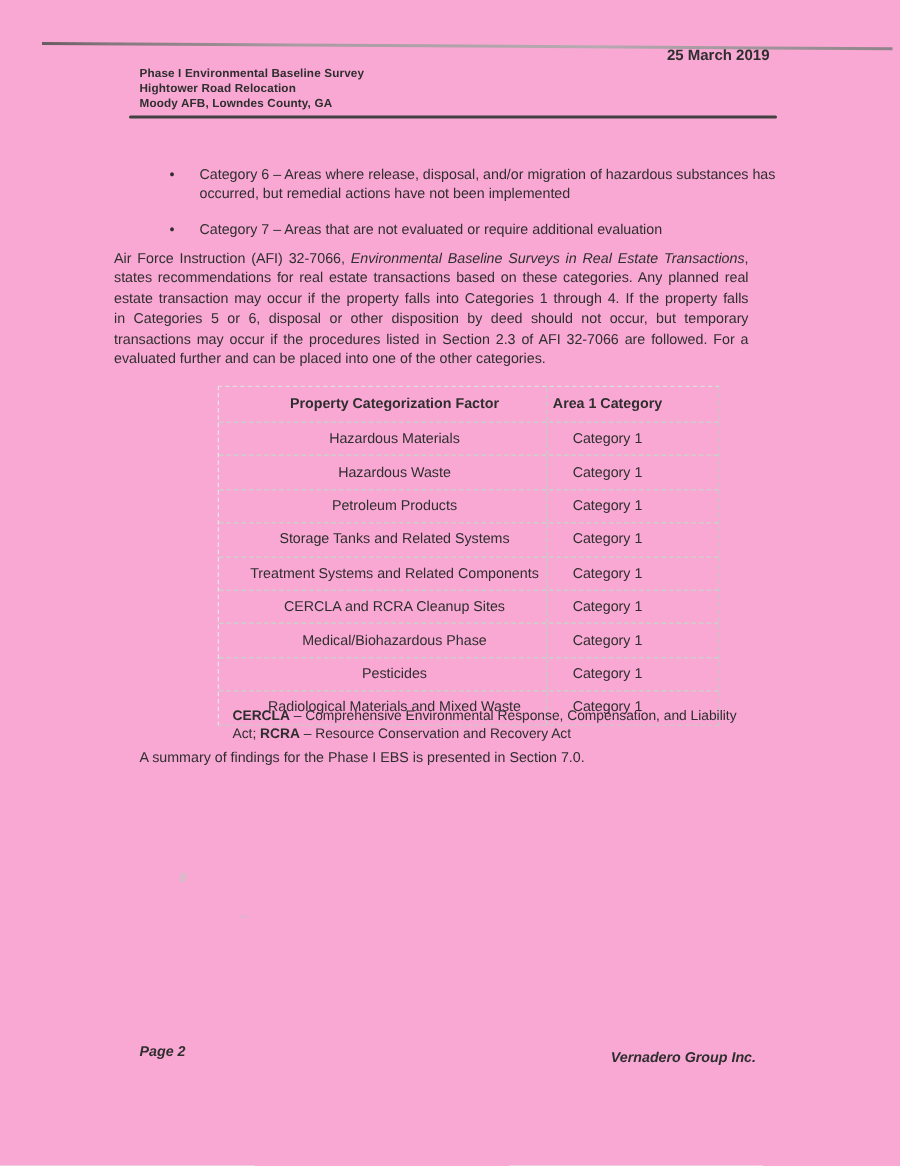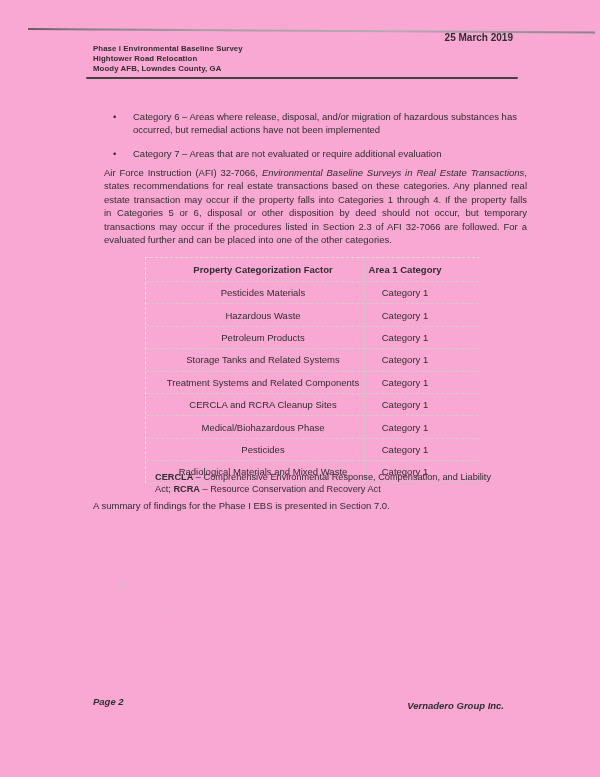--- a/index.html
+++ b/index.html
@@ -24,21 +24,21 @@
   .header-date { position:absolute; right:87px; top:32px; font-size:10px; font-weight:bold; }
   .header-rule { position:absolute; left:86px; top:77px; width:432px; height:2px; background:#424242; border-radius:1px; }
 
   
   .bullets { position:absolute; left:113px; top:110px; width:405px; }
   .bullet-item { display:flex; font-size:9.5px; line-height:13px; margin-bottom:11px; }
   .bullet-dot { flex:0 0 20px; font-size:9.5px; }
   .bullet-text { width:385px; }
 
   
-  .paragraph { position:absolute; left:104px; top:166px; width:423px; font-size:9.5px; }
+  .paragraph { position:absolute; left:76px; top:166px; width:423px; font-size:9.5px; }
   .pline { height:13.4px; line-height:13.4px; text-align:justify; text-align-last:justify; white-space:nowrap; }
   .pline.last { text-align:left; text-align-last:left; }
   .italic { font-style:italic; }
 
   
   .cat-table {
     position:absolute; left:145px; top:257px; width:333px;
     border-top:1px dashed #dcdcdc; border-bottom:1px dashed #c9c9c9;
     border-right:1px dashed #c6c6c6; border-left:1px dashed #e6e6e6;
     font-size:9.5px;
@@ -98,21 +98,21 @@
     <div class="pline">transactions may occur if the procedures listed in Section 2.3 of AFI 32-7066 are followed. For a</div>
     <div class="pline last">evaluated further and can be placed into one of the other categories.</div>
   </div>
 
   <div class="cat-table">
     <div class="t-row head">
       <div class="t-factor">Property Categorization Factor</div>
       <div class="t-cat">Area 1 Category</div>
     </div>
     <div class="t-row">
-      <div class="t-factor">Pesticides Materials</div>
+      <div class="t-factor">Hazardous Materials</div>
       <div class="t-cat">Category 1</div>
     </div>
     <div class="t-row">
       <div class="t-factor">Hazardous Waste</div>
       <div class="t-cat">Category 1</div>
     </div>
     <div class="t-row">
       <div class="t-factor">Petroleum Products</div>
       <div class="t-cat">Category 1</div>
     </div>

